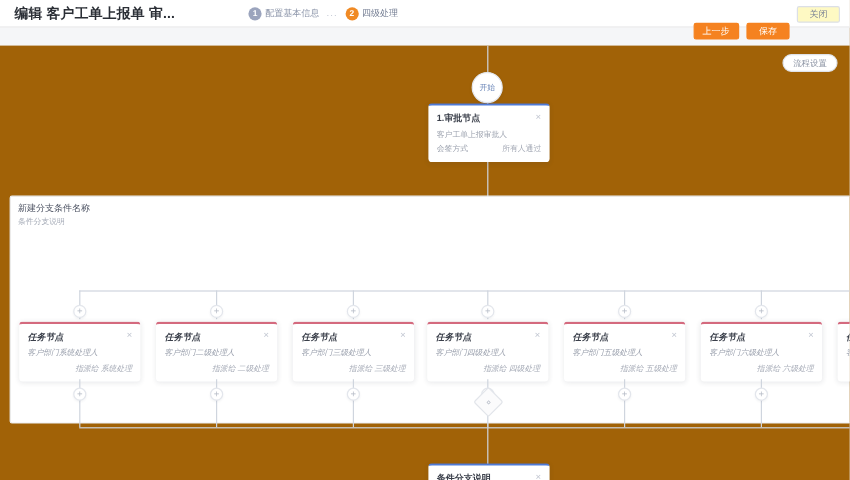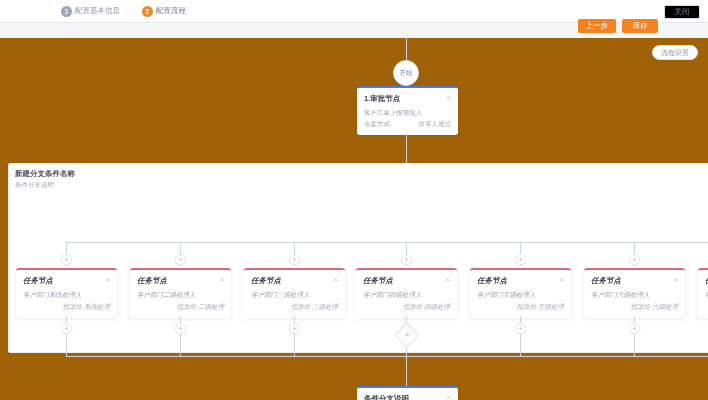--- a/index.html
+++ b/index.html
@@ -52,21 +52,21 @@
   }
   .btn {
     height: 14px; min-width: 36px; padding: 0 7px;
     border-radius: 2px;
     font-size: 7.5px; line-height: 14px;
     display: flex; align-items: center; justify-content: center;
     white-space: nowrap; cursor: pointer; user-select: none;
   }
   .btn-primary { background: #f58220; color: #fff; border: 1px solid #f58220; margin-top: 28px; }
   .btn-ghost  { background: #fff; color: #7d8characters; }
-  .btn-ghost  { background: #000000; color: #7d8596; border: 1px solid #dcdfe6; }
+  .btn-ghost  { background: #fef9c3; color: #7d8596; border: 1px solid #dcdfe6; }
 
   
   .canvas {
     position: absolute; top: 38px; left: 0;
     width: 708px; height: 377px;
     background: #a16207;
     overflow: hidden;
   }
 
   
@@ -145,21 +145,21 @@
     left: 8px; top: 125px;
     width: 714px; height: 190px;
     background: #ffffff;
     border: 1px solid #eceef2;
     border-radius: 2px;
   }
   .branch-head {
     position: absolute; left: 6px; top: 5px;
   }
   .branch-title { font-size: 7.5px; color: #4a5costs; }
-  .branch-title { font-size: 7.5px; color: #4a5060; font-weight: 700; }
+  .branch-title { font-size: 7.5px; color: #4a5060; font-weight: 400; }
   .branch-sub { font-size: 6.5px; color: #a4aab6; margin-top: 2px; }
 
   
   .gateway {
     position: absolute;
     width: 18px; height: 18px;
     background: #fbfbfc;
     border: 1px solid #e2e5ea;
     transform: rotate(45deg);
     border-radius: 2px;
@@ -189,30 +189,31 @@
     display: flex; align-items: center; justify-content: center;
     font-size: 8px; color: #b4bac5; line-height: 10px;
     cursor: pointer;
     box-shadow: 0 1px 2px rgba(35,45,65,.06);
   }
 </style>
 </head>
 <body>
 
 <div class="header">
+  <div class="hdr-title">编辑 客户工单上报单 审...</div>
 
   <div class="steps">
     <div class="step step1">
       <div class="step-num">1</div>
       <div class="step-label">配置基本信息</div>
     </div>
     <div class="step-dots">...</div>
     <div class="step step2">
       <div class="step-num">2</div>
-      <div class="step-label">配置流程</div>
+      <div class="step-label">四级处理</div>
     </div>
   </div>
 
   <div class="hdr-actions">
     <div class="btn btn-primary">上一步</div>
     <div class="btn btn-primary">保存</div>
     <div class="btn btn-ghost">关闭</div>
   </div>
 </div>
 

